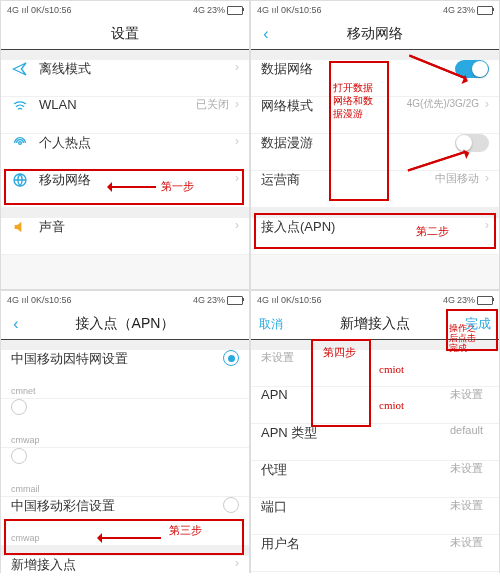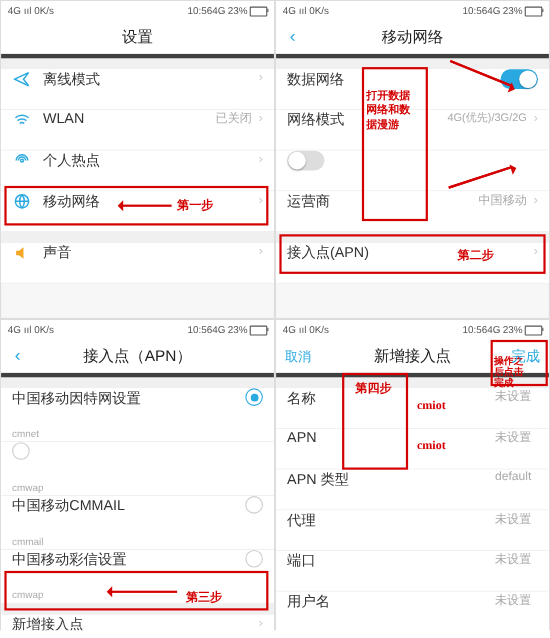--- a/index.html
+++ b/index.html
@@ -1,24 +1,24 @@
 <!DOCTYPE html>
 <html><head>
 <meta charset="utf-8">
 <style>
 html,body{margin:0;padding:0;font-family:-apple-system,"Helvetica Neue",Arial,sans-serif;background:#fff;color:#333;font-size:12px}
 .grid{display:grid;grid-template-columns:250px 250px;grid-template-rows:290px 290px;width:500px;height:573px}
 .pane{position:relative;border:1px solid #ddd;overflow:hidden;background:#f7f7f7}
 .status{height:18px;background:#fff;display:flex;align-items:center;padding:0 6px;font-size:9px;color:#555}
 .status .left{flex:0 0 auto}
-.status .center{flex:1;text-align:right}
+.status .center{flex:1;text-align:left}
 .status .right{flex:0 0 auto;display:flex;align-items:center;gap:2px}
 .batt{display:inline-block;width:14px;height:7px;border:1px solid #555;border-radius:1px;position:relative}
 .batt::after{content:"";position:absolute;right:-2px;top:1px;width:1px;height:3px;background:#555}
-.nav{height:30px;background:#fff;display:flex;align-items:center;border-bottom:4px solid #404040;position:relative}
+.nav{height:30px;background:#fff;display:flex;align-items:center;border-bottom:1px solid #404040;position:relative}
 .nav .title{position:absolute;left:0;right:0;text-align:center;font-size:14px;font-weight:500;color:#222}
 .nav .back{width:30px;text-align:center;color:#2aa9e0;font-size:16px;z-index:1}
 .nav .done{position:absolute;right:8px;color:#2aa9e0;font-size:13px;z-index:1}
 .nav .cancel{position:absolute;left:8px;color:#2aa9e0;font-size:12px;z-index:1}
 .list{background:#fff}
 .row{display:flex;align-items:flex-start;height:36px;background:#fff;border-bottom:1px solid #f0f0f0;padding:0 10px;position:relative}
 .row .ic{width:18px;height:18px;margin-right:10px;display:flex;align-items:center;justify-content:center}
 .row .lbl{flex:1;font-size:13px;color:#333}
 .row .sub{font-size:9px;color:#aaa;position:absolute;left:10px;bottom:2px}
 .row.tall{height:40px;padding-bottom:8px}
@@ -26,21 +26,21 @@
 .row .chev{color:#ccc;font-size:12px}
 .row .radio{width:14px;height:14px;border:1px solid #2aa9e0;border-radius:50%;display:flex;align-items:center;justify-content:center}
 .row .radio.on::after{content:"";width:7px;height:7px;background:#2aa9e0;border-radius:50%}
 .row .radio.off{border-color:#ccc}
 .gap{height:10px;background:#f0f0f0}
 .toggle{width:34px;height:18px;border-radius:9px;background:#ddd;position:relative}
 .toggle.on{background:#2aa9e0}
 .toggle .knob{width:16px;height:16px;background:#fff;border-radius:50%;position:absolute;top:1px;left:1px;box-shadow:0 1px 2px rgba(0,0,0,.3)}
 .toggle.on .knob{left:17px}
 .redbox{position:absolute;border:2px solid #d40000;pointer-events:none;box-sizing:border-box}
-.redtext{position:absolute;color:#d40000;font-size:11px;font-weight:700;pointer-events:none;white-space:pre}
+.redtext{position:absolute;color:#d40000;font-size:11px;font-weight:400;pointer-events:none;white-space:pre}
 .arrow{position:absolute;height:2px;background:#d40000}
 .arrow::before{content:"";position:absolute;border:5px solid transparent}
 .arrow.l::before{left:-9px;top:-4px;border-right-color:#d40000}
 .arrow.r::before{right:-9px;top:-4px;border-left-color:#d40000}
 .arrow.diag{height:0;border-top:2px solid #d40000;transform-origin:right center}
 svg{display:block}
 </style>
 </head>
 <body>
 
@@ -139,20 +139,21 @@
           <span class="toggle on">
             <span class="knob"></span>
           </span>
         </div>
     <div class="row">
           <span class="lbl">网络模式</span>
           <span class="val" style="font-size:10px">4G(优先)/3G/2G</span>
           <span class="chev">›</span>
         </div>
     <div class="row">
+          <span class="lbl">数据漫游</span>
           <span class="toggle">
             <span class="knob"></span>
           </span>
         </div>
     <div class="row">
           <span class="lbl">运营商</span>
           <span class="val">中国移动</span>
           <span class="chev">›</span>
         </div>
   </div>
@@ -192,40 +193,39 @@
     <div class="row tall">
           <span class="lbl">中国移动因特网设置</span>
           <span class="sub">cmnet</span>
           <span class="radio on"></span>
         </div>
     <div class="row tall">
           <span class="sub">cmwap</span>
           <span class="radio off"></span>
         </div>
     <div class="row tall">
-          <span class="lbl">中国移动CMMAIL</span>
           <span class="sub">cmmail</span>
           <span class="radio off"></span>
         </div>
     <div class="row tall">
           <span class="lbl">中国移动彩信设置</span>
           <span class="sub">cmwap</span>
           <span class="radio off"></span>
         </div>
   </div>
   <div class="gap"></div>
   <div class="list">
     <div class="row">
           <span class="lbl">新增接入点</span>
           <span class="chev">›</span>
         </div>
 
   </div>
   <div class="redbox" style="left:3px;top:228px;width:240px;height:36px"></div>
-  <div class="redtext" style="left:168px;top:244px">第三步</div>
+  <div class="redtext" style="left:168px;top:232px">第三步</div>
   <div class="arrow l" style="left:100px;top:246px;width:60px"></div>
 </div>
 
 <div class="pane">
   <div class="status">
     <span class="left"><span>4G</span> ııl <span>0K/s</span></span>
     <span class="center">10:56</span>
     <span class="right">
           <span>4G</span> 
           <span>23%</span>
@@ -233,21 +233,20 @@
         </span>
   </div>
   <div class="nav">
     <div class="cancel">取消</div>
     <div class="title">新增接入点</div>
     <div class="done">完成</div>
   </div>
   <div class="gap"></div>
   <div class="list">
     <div class="row">
-          <span class="lbl">名称</span>
           <span class="val">未设置</span>
         </div>
     <div class="row">
           <span class="lbl">APN</span>
           <span class="val">未设置</span>
         </div>
     <div class="row">
           <span class="lbl">APN 类型</span>
           <span class="val">default</span>
         </div>

